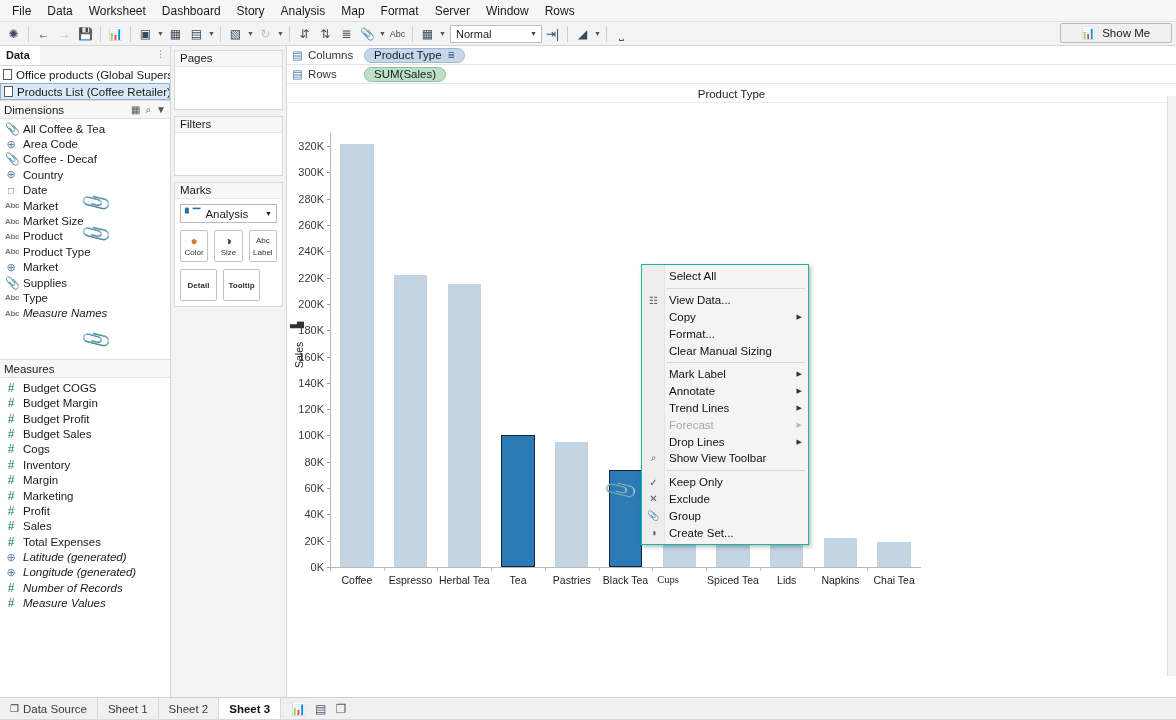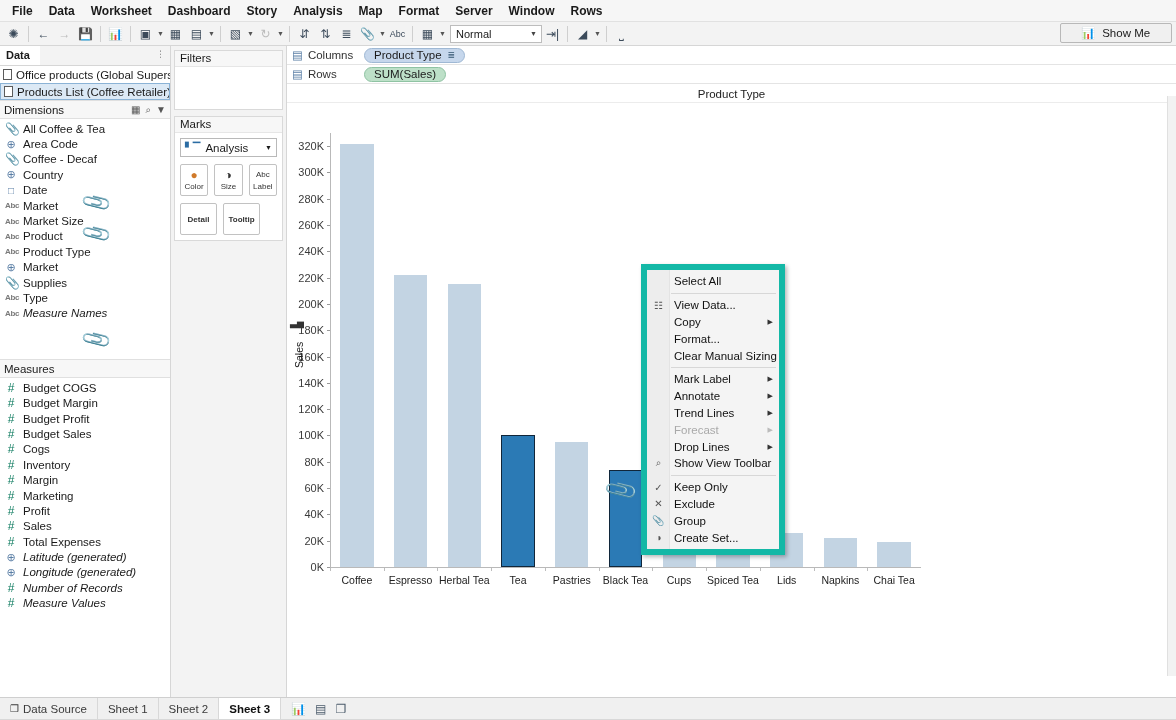--- a/index.html
+++ b/index.html
@@ -12,21 +12,21 @@
     color: #1a1a1a;
     background: #ffffff;
   }
   #app { position: relative; width: 1176px; height: 720px; background:#f3f3f3; }
 
   
   .menubar {
     height: 22px; background:#f6f6f6; border-bottom:1px solid #e1e1e1;
     display:flex; align-items:center; padding-left:4px;
   }
-  .menubar .mi { padding:3px 8px; font-size:12px; color:#1a1a1a; cursor:default; white-space:nowrap;font-weight:bold;}
+  .menubar .mi { padding:3px 8px; font-size:12px; color:#1a1a1a; cursor:default; white-space:nowrap;}
 
   
   .toolbar {
     height:24px; background:#f3f3f3; border-bottom:1px solid #d6d6d6;
     display:flex; align-items:center; padding-left:3px; position:relative;
   }
   .tb { width:21px; height:20px; display:flex; align-items:center; justify-content:center;
         font-size:12px; color:#3b4a5a; cursor:default; }
   .tb.dis { color:#bbb; }
   .tbsep { width:1px; height:16px; background:#cfcfcf; margin:0 4px; }
@@ -121,22 +121,22 @@
   .ytickmark { position:absolute; width:3px; height:1px; background:#9a9a9a; }
   .axisline { position:absolute; background:#b9b9b9; }
   .bar { position:absolute; bottom:0; background:#c3d4e3; }
   .bar.sel { background:#2b7ab5; border:1px solid #10263a; }
   .xlabel { position:absolute; font-size:10.5px; color:#222; text-align:center;
             transform:translateX(-50%); white-space:nowrap; }
   .xtick { position:absolute; width:1px; height:3px; background:#bdbdbd; }
 
   
   .ctxmenu {
-    position:absolute; left:641px; top:264px; width:144px;
-    background:#f4f4f4; border:6px solid #14b8a6;
+    position:absolute; left:641px; top:264px; width:168px;
+    background:#f4f4f4; border:1px solid #14b8a6;
     box-shadow:2px 2px 4px rgba(0,0,0,.28); padding:3px 0; z-index:40;
   }
   .ctxmenu::before {
     content:''; position:absolute; left:0; top:0; bottom:0; width:22px; background:#ededed;
     border-right:1px solid #e3e3e3;
   }
   .ctxitem { position:relative; height:16.8px; display:flex; align-items:center;
              padding-left:27px; font-size:11.5px; color:#111; z-index:2; }
   .ctxitem.dis { color:#a9a9a9; }
   .ctxitem .ico { position:absolute; left:3px; width:17px; text-align:center;
@@ -370,20 +370,24 @@
             <span class="italic">Measure Values</span>
           </div>
         </div>
 
       <span class="clipart" style="left:84px; top:144px;">📎</span>
       <span class="clipart" style="left:84px; top:175px;">📎</span>
       <span class="clipart" style="left:84px; top:281px;">📎</span>
     </div>
 
     <div class="cards">
+      <div class="card">
+        <div class="cardhd">Pages</div>
+        <div class="cardbody"></div>
+      </div>
       <div class="card">
         <div class="cardhd">Filters</div>
         <div class="cardbody"></div>
       </div>
       <div class="card">
         <div class="cardhd">Marks</div>
         <div class="marksbody">
           <div class="markdd">
             <span style="color:#2b6ca3;font-size:10px;">▘▔</span>
             <span>Analysis</span>
@@ -491,21 +495,21 @@
             <div class="xtick" style="left: 204.182px; top: 465px;"></div>
             <div class="xlabel" style="left: 231.045px; top: 471px;">Tea</div>
             <div class="bar" style="left: 268.117px; width: 33.3109px; height: 124.939px; top: 339.061px; bottom: auto;"></div>
             <div class="xtick" style="left: 257.909px; top: 465px;"></div>
             <div class="xlabel" style="left: 284.773px; top: 471px;">Pastries</div>
             <div class="bar sel" style="left: 321.845px; width: 33.3109px; height: 97.3212px; top: 366.679px; bottom: auto;"></div>
             <div class="xtick" style="left: 311.636px; top: 465px;"></div>
             <div class="xlabel" style="left: 338.5px; top: 471px;">Black Tea</div>
             <div class="bar" style="left: 375.572px; width: 33.3109px; height: 60.497px; top: 403.503px; bottom: auto;"></div>
             <div class="xtick" style="left: 365.364px; top: 465px;"></div>
-            <div class="xlabel" style="left: 392px; top: 471px;">Cups</div>
+            <div class="xlabel" style="left: 381px; top: 471px; font-family: Liberation Serif, serif;">Cups</div>
             <div class="bar" style="left: 429.299px; width: 33.3109px; height: 43.4px; top: 420.6px; bottom: auto;"></div>
             <div class="xtick" style="left: 419.091px; top: 465px;"></div>
             <div class="xlabel" style="left: 445.955px; top: 471px;">Spiced Tea</div>
             <div class="bar" style="left: 483.026px; width: 33.3109px; height: 34.1939px; top: 429.806px; bottom: auto;"></div>
             <div class="xtick" style="left: 472.818px; top: 465px;"></div>
             <div class="xlabel" style="left: 499.682px; top: 471px;">Lids</div>
             <div class="bar" style="left: 536.754px; width: 33.3109px; height: 28.9333px; top: 435.067px; bottom: auto;"></div>
             <div class="xtick" style="left: 526.545px; top: 465px;"></div>
             <div class="xlabel" style="left: 553.409px; top: 471px;">Napkins</div>
             <div class="bar" style="left: 590.481px; width: 33.3109px; height: 24.9879px; top: 439.012px; bottom: auto;"></div>

